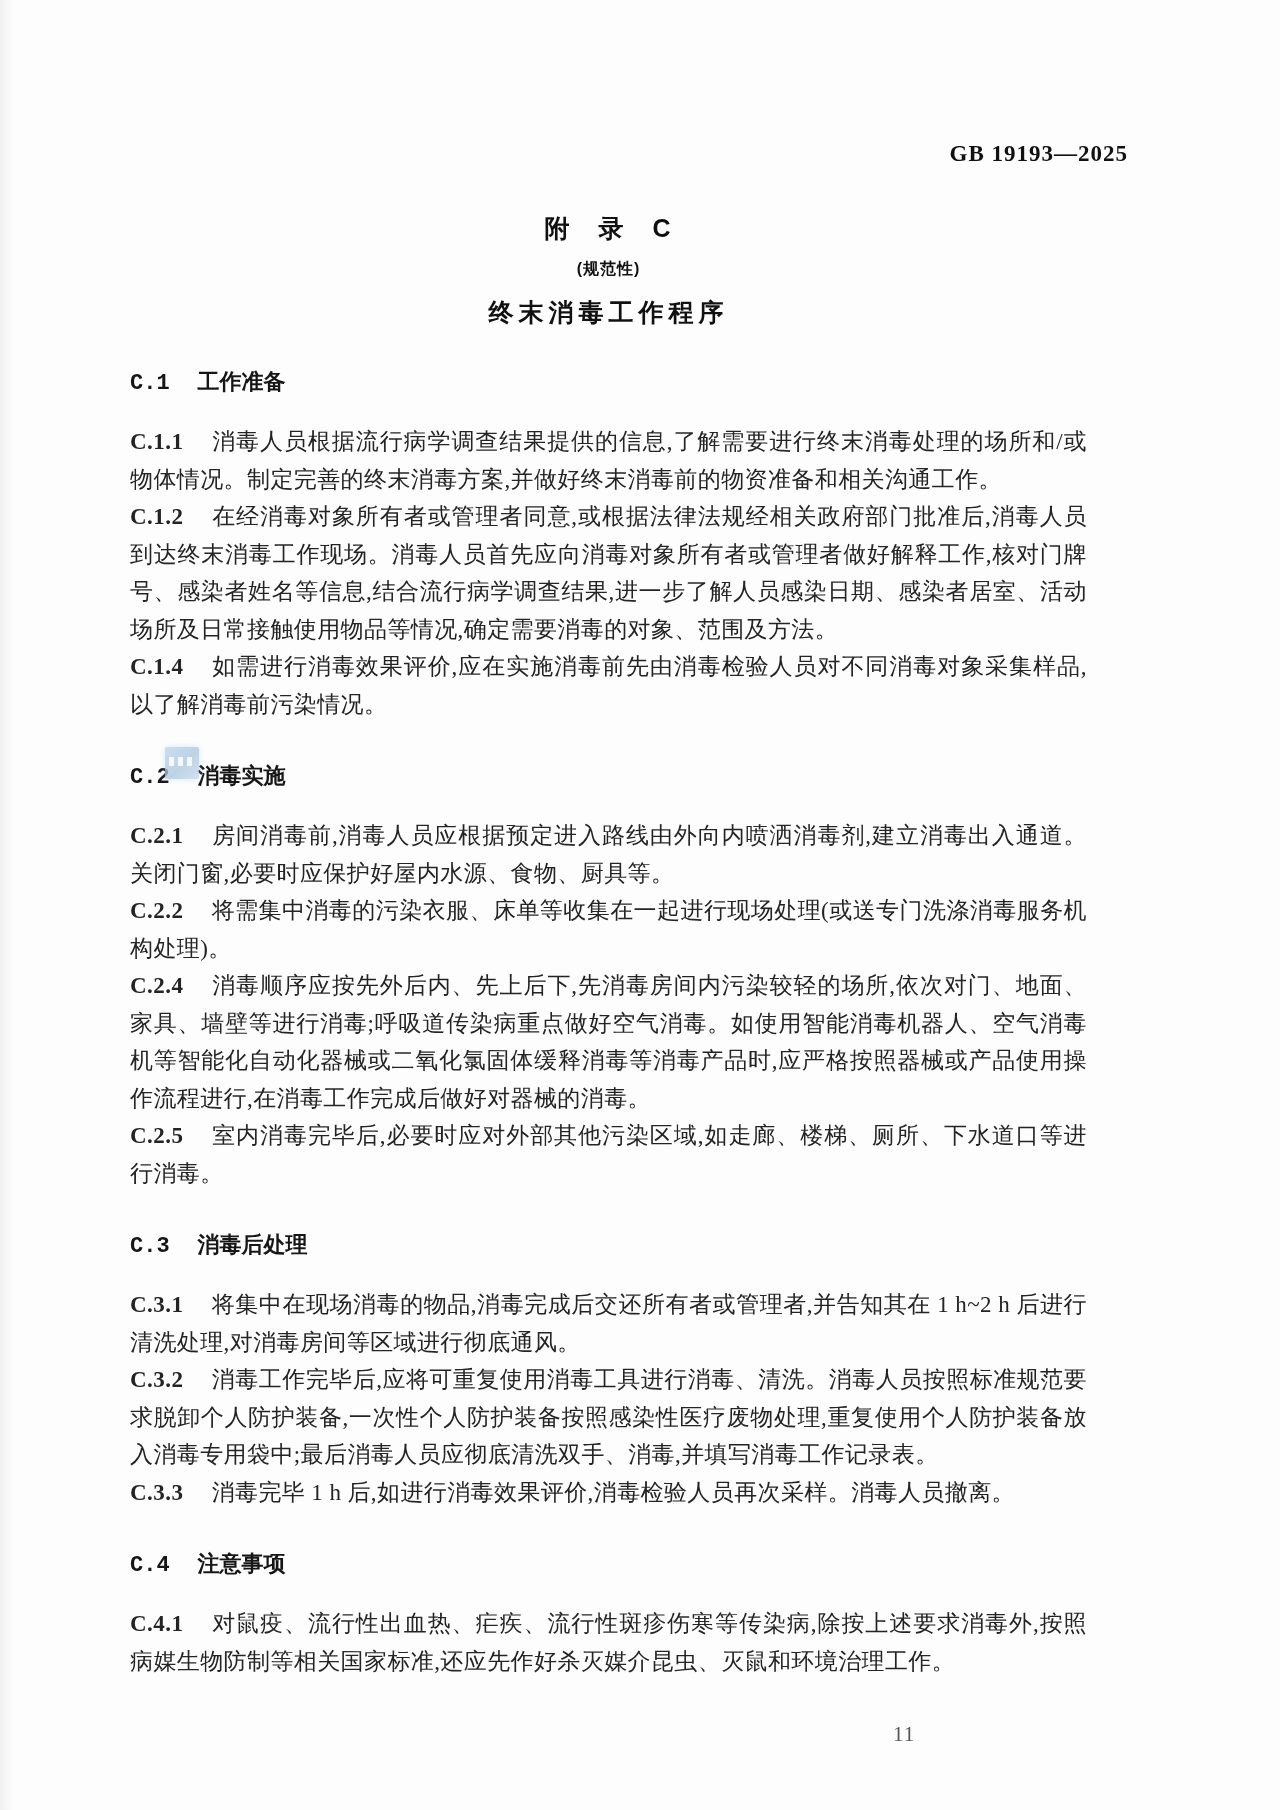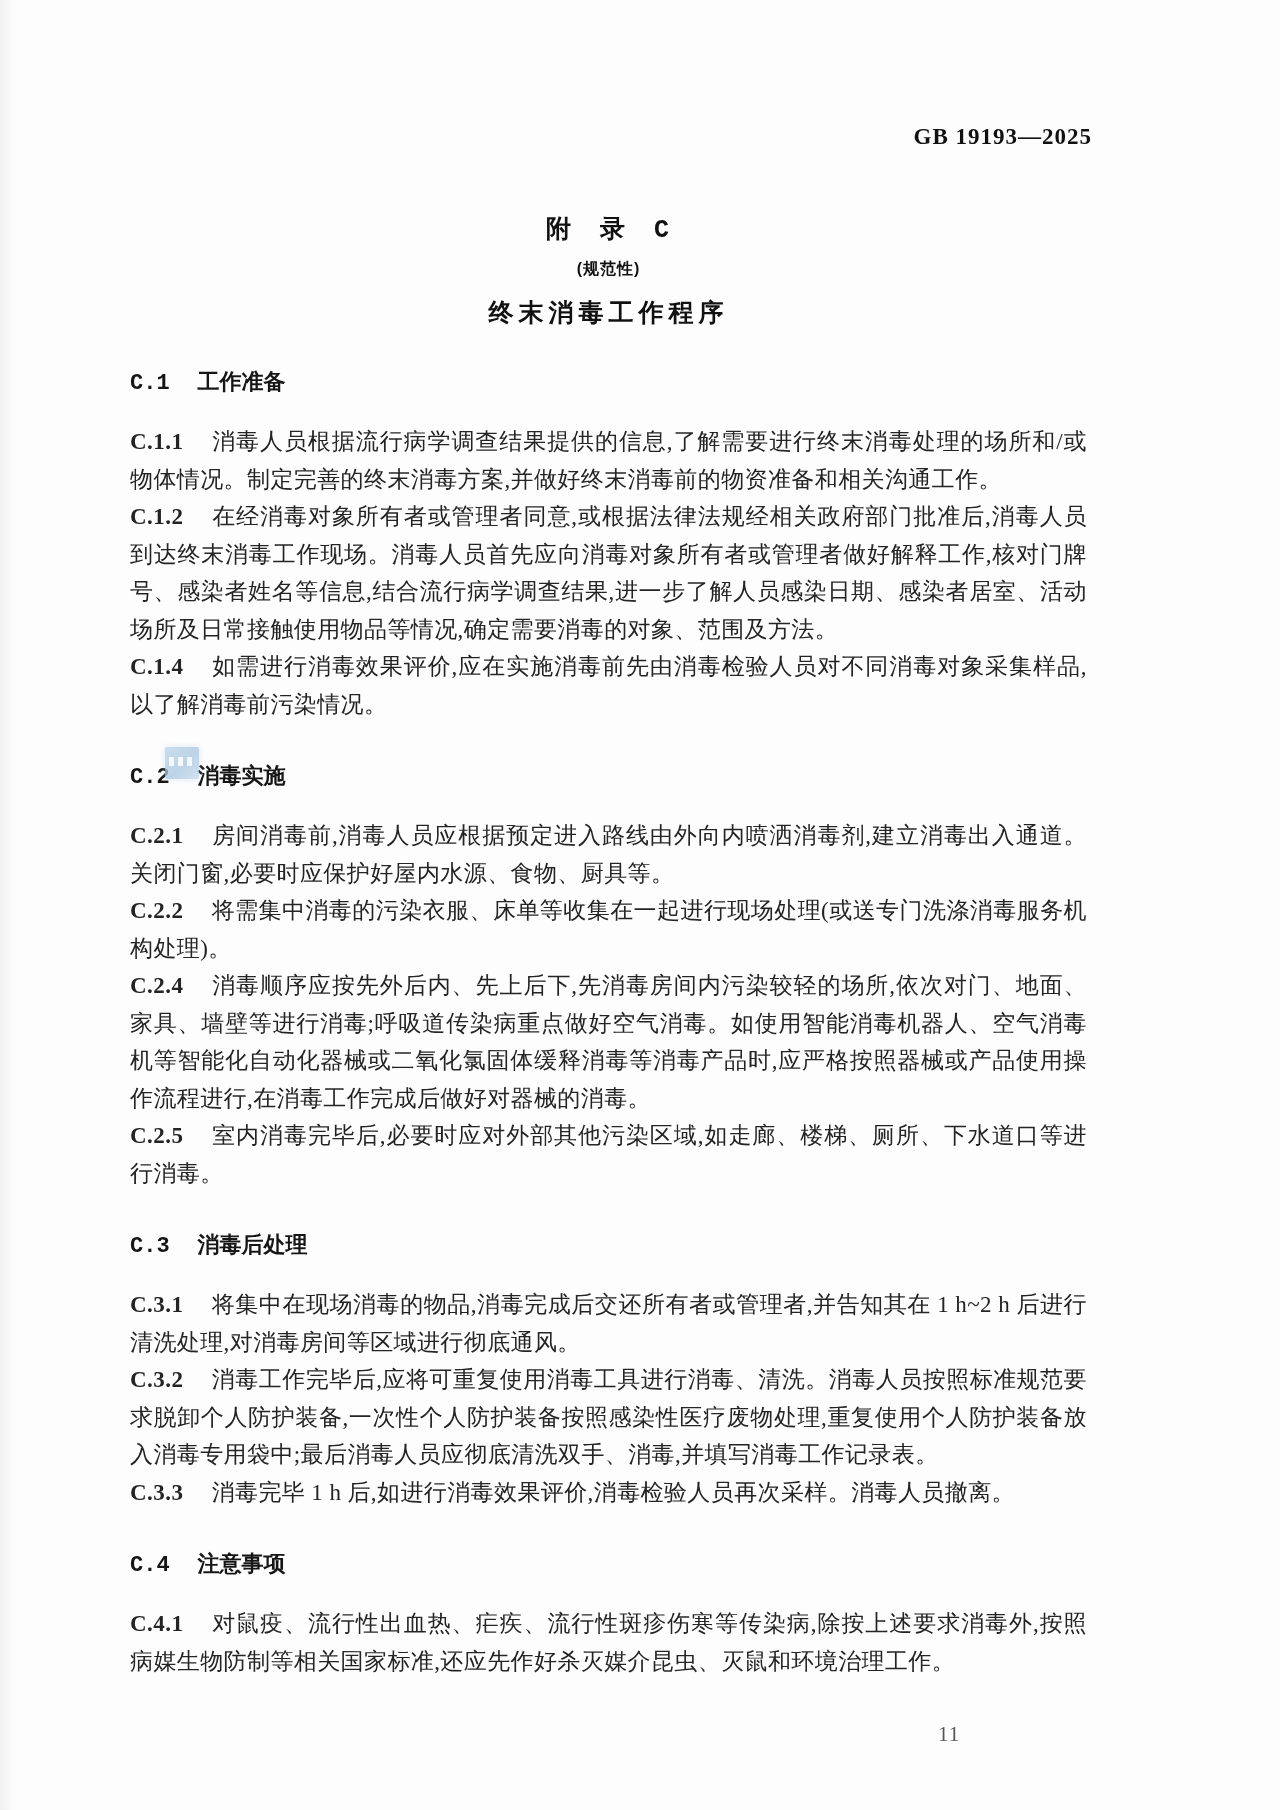--- a/index.html
+++ b/index.html
@@ -9,32 +9,32 @@
     font-family:"Liberation Serif","DejaVu Serif",serif;
     color:#232323;
     overflow:hidden;
   }
   .scan-edge{
     position:absolute;left:0;top:0;width:14px;height:1810px;
     background:linear-gradient(to right,rgba(0,0,0,0.05),rgba(0,0,0,0));
     pointer-events:none;
   }
   .doc-header{
-    position:absolute;top:124px;left:0;width:1092px;
+    position:absolute;top:141px;left:0;width:1092px;
     text-align:right;
     font-family:"Liberation Serif","DejaVu Serif",serif;
-    font-weight:bold;font-size:23px;letter-spacing:1px;color:#111;
+    font-weight:bold;font-size:23px;letter-spacing:1px;color:#111;padding-left:36px;
   }
   .content{
     position:absolute;left:130px;top:212px;width:957px;
   }
   .appendix-title{text-align:center;color:#111;}
   .appendix-title .t1{
     font-size:25px;font-weight:bold;letter-spacing:2px;
-    font-family:Liberation Mono, monospace;
+    font-family:Liberation Sans, sans-serif;
     margin-bottom:14px;
   }
   .appendix-title .t2{
     font-size:16px;font-weight:bold;
     font-family:"Liberation Sans","DejaVu Sans",sans-serif;
     margin-bottom:16px;letter-spacing:1px;
   }
   .appendix-title .t3{
     font-size:25px;font-weight:bold;letter-spacing:5px;
     font-family:"Liberation Sans","DejaVu Sans",sans-serif;
@@ -59,21 +59,21 @@
     position:absolute;left:35px;top:-14px;width:34px;height:32px;
     background:linear-gradient(135deg,#b9d3e9 0%,#a7c6e0 55%,#c4d9ec 100%);
     opacity:0.75;border-radius:2px;z-index:1;
     box-shadow:0 0 6px rgba(160,195,225,0.5);
   }
   .watermark::after{
     content:"";position:absolute;left:4px;top:10px;width:26px;height:9px;
     background:repeating-linear-gradient(to right,rgba(255,255,255,0.85) 0 5px,rgba(255,255,255,0) 5px 9px);
   }
   .page-number{
-    position:absolute;left:938px;top:1722px;
+    position:absolute;left:893px;top:1722px;
     font-size:21px;color:#555;letter-spacing:1px;
     font-family:"Liberation Serif","DejaVu Serif",serif;
   }
 </style>
 </head>
 <body>
 
 <div class="scan-edge"></div>
 
 <div class="doc-header">GB 19193—2025</div>

